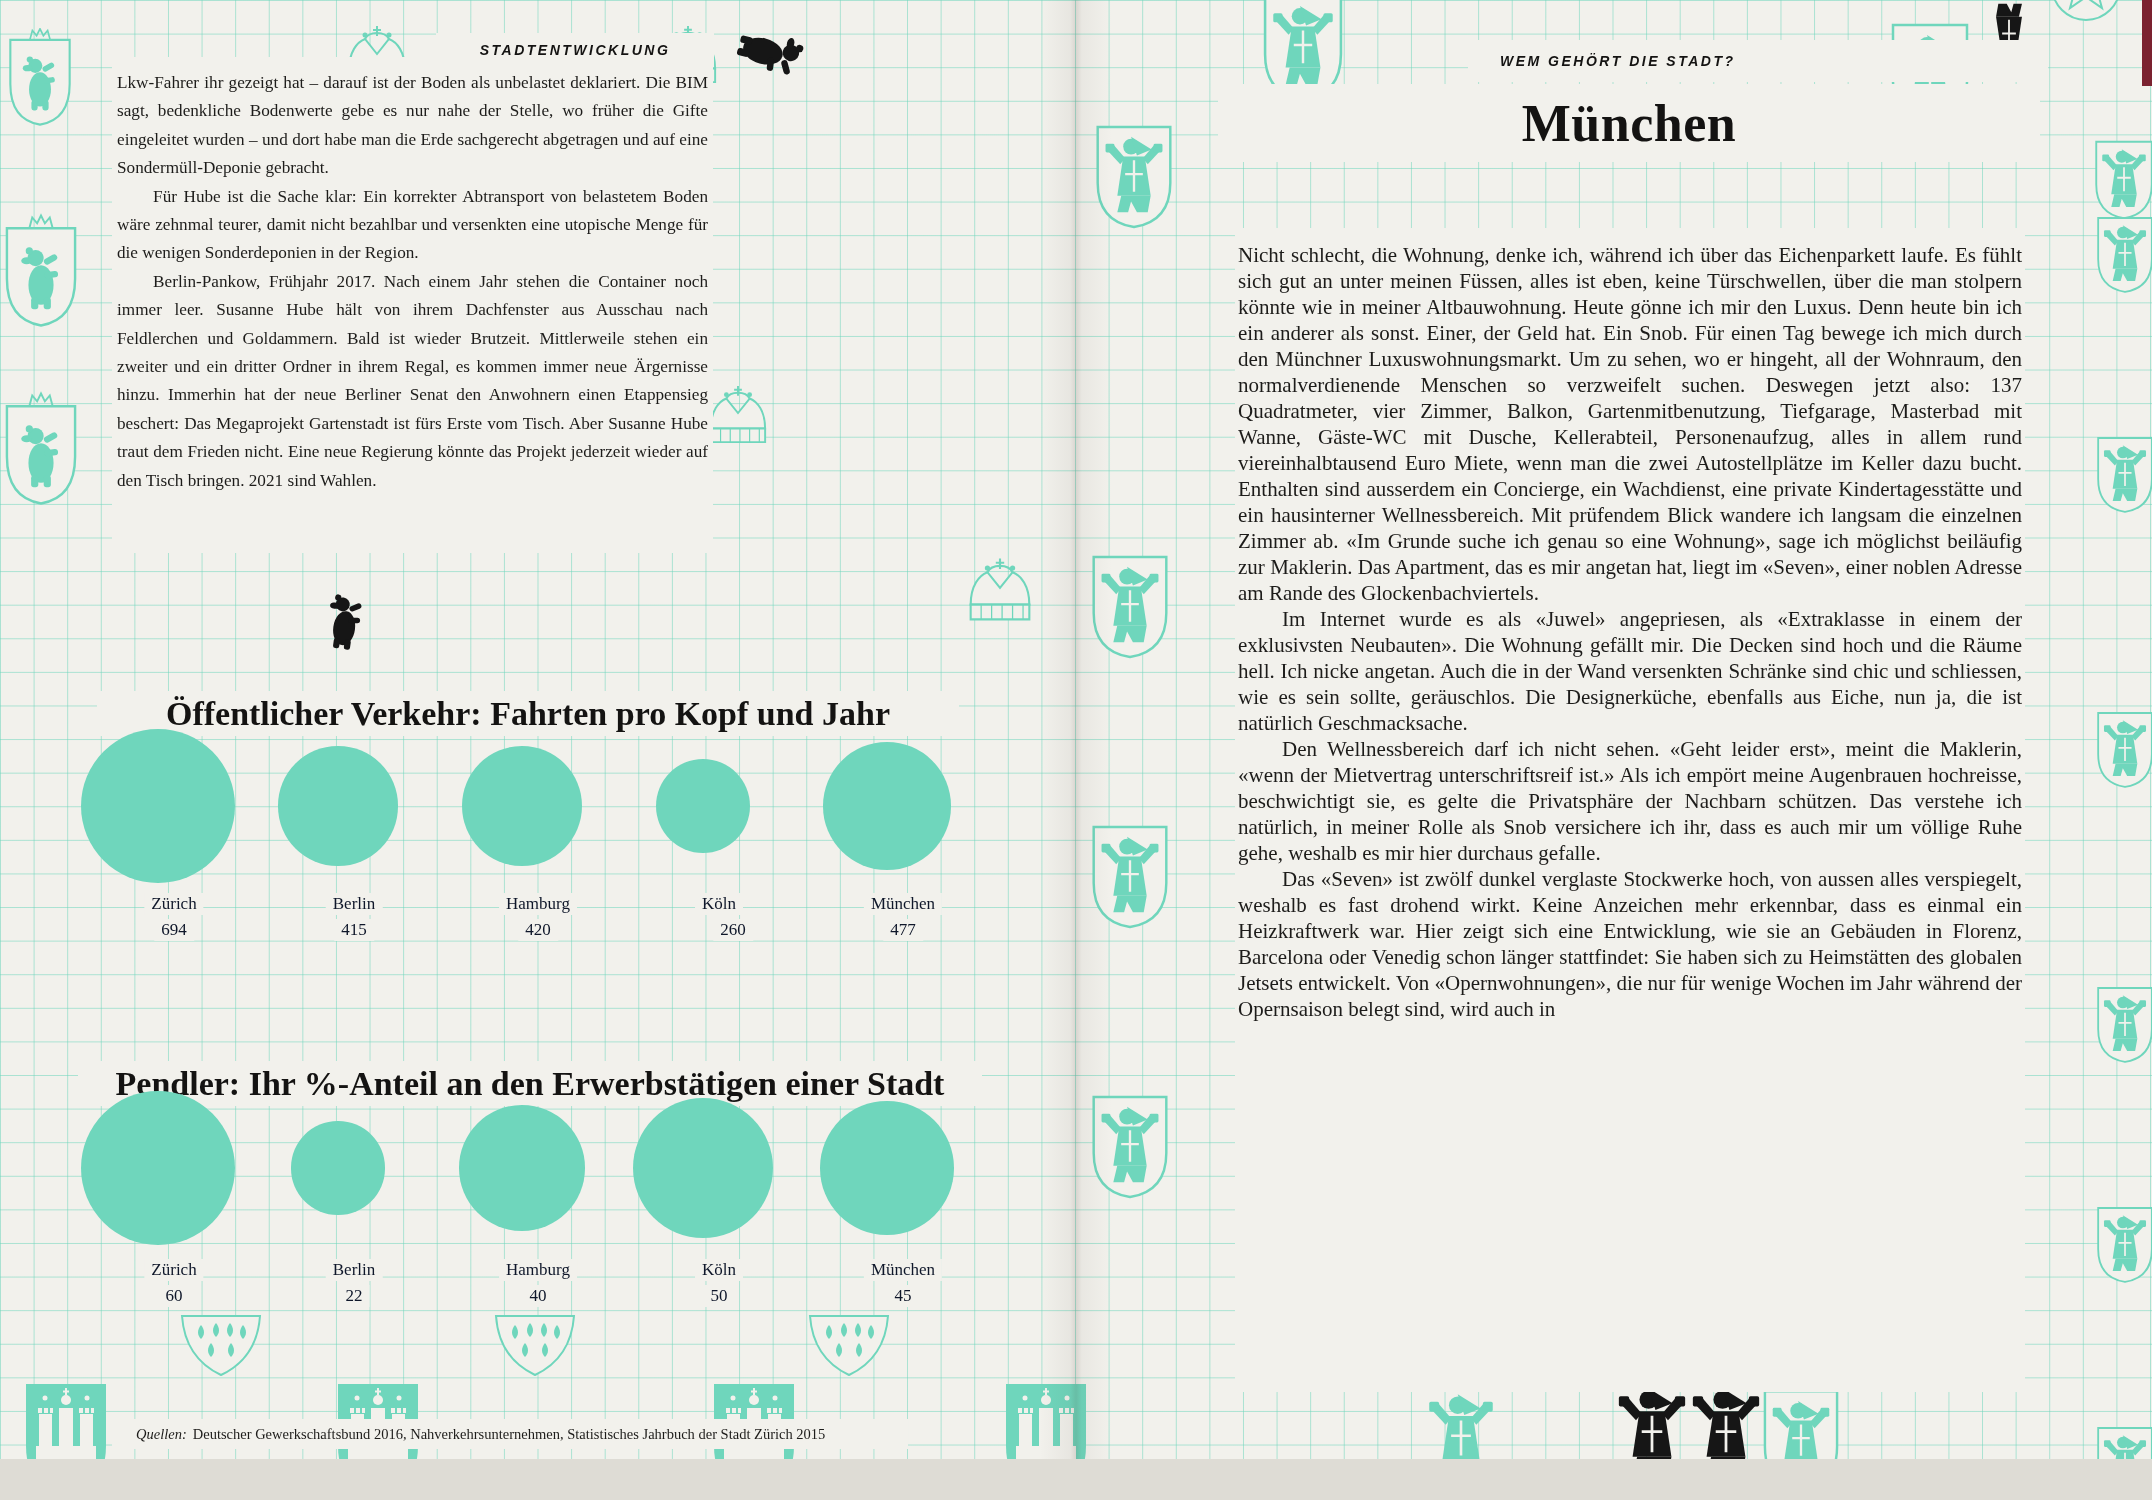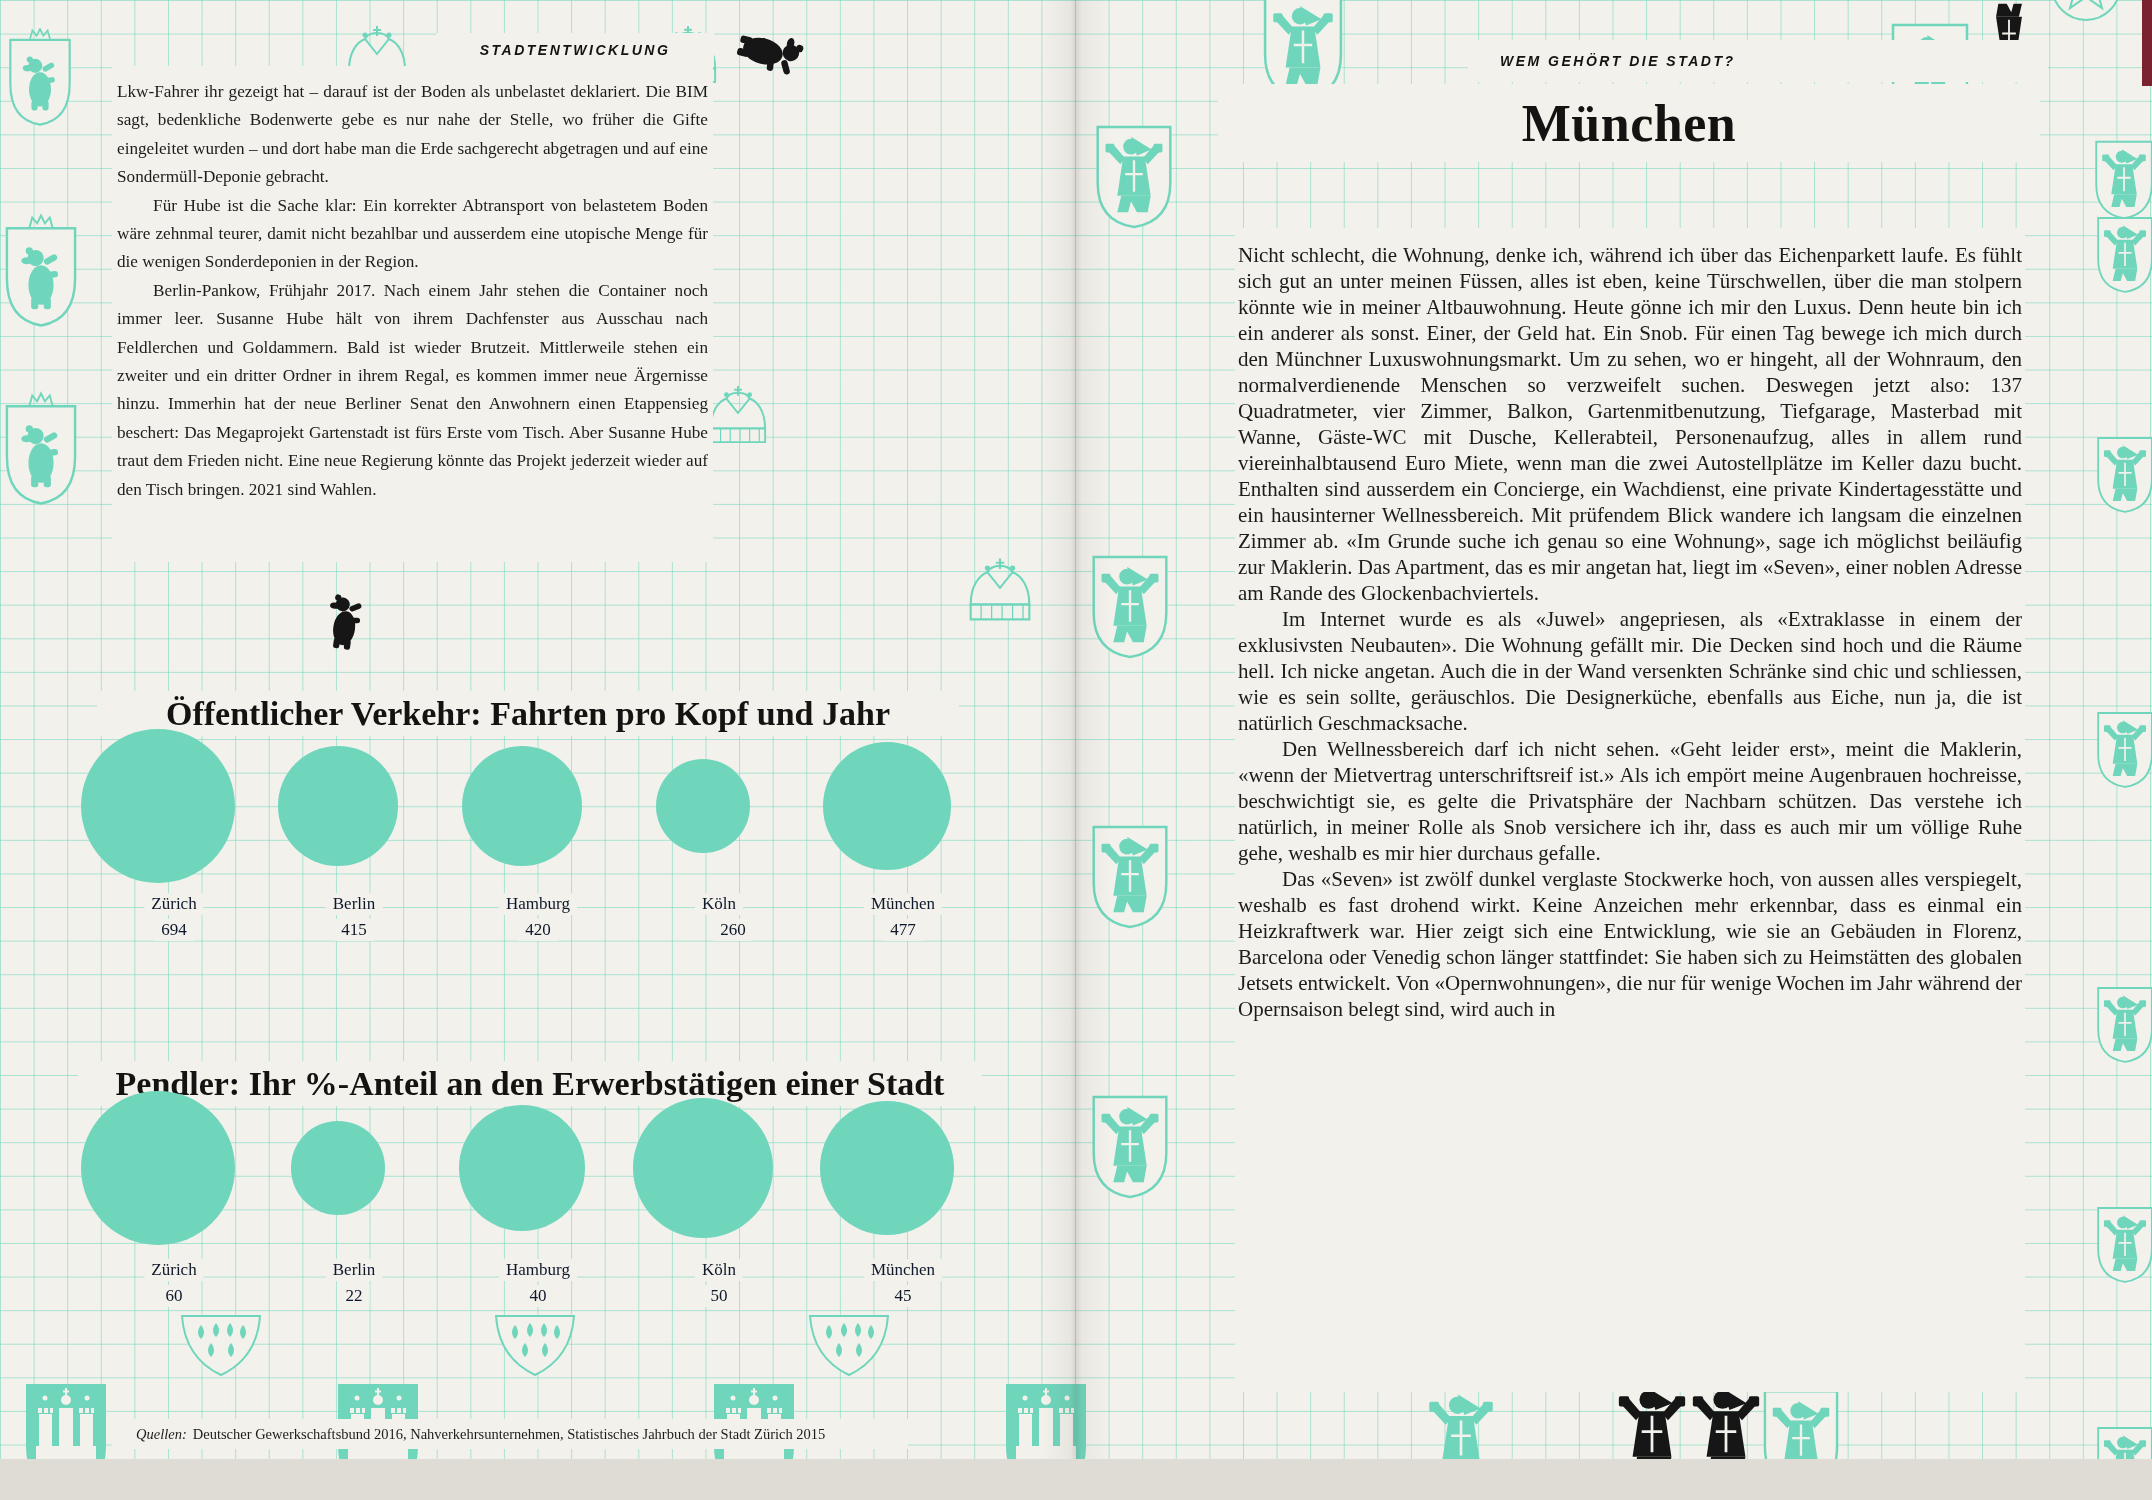--- a/index.html
+++ b/index.html
@@ -238,23 +238,23 @@
       <svg class="decor-icon" style="left: 1690px; top: 1386px; width: 72px; height: 96px; color: rgb(22, 22, 22);">
         <use href="#sym-kindl"></use>
       </svg>
       <svg class="decor-icon" style="left: 1762px; top: 1386px; width: 78px; height: 110px;">
         <use href="#sym-kindl-shield"></use>
       </svg>
     </div>
 
   <div class="paper kicker center abs" style="left:436px;top:33px;width:278px;height:33px;">STADTENTWICKLUNG</div>
 
-  <div class="paper article left-article abs" style="left:112px;top:66px;width:601px;height:496px;padding:12px 5px 0 5px;box-sizing:border-box;">
+  <div class="paper article left-article abs" style="left:112px;top:57px;width:601px;height:496px;padding:12px 5px 0 5px;box-sizing:border-box;">
       <p>Lkw-Fahrer ihr gezeigt hat – darauf ist der Boden als unbelastet deklariert. Die BIM sagt, bedenkliche Bodenwerte gebe es nur nahe der Stelle, wo früher die Gifte eingeleitet wurden – und dort habe man die Erde sachgerecht abgetragen und auf eine Sondermüll-Deponie gebracht.</p>
-      <p>Für Hube ist die Sache klar: Ein korrekter Abtransport von belastetem Boden wäre zehnmal teurer, damit nicht bezahlbar und ausserdem eine utopische Menge für die wenigen Sonderdeponien in der Region.</p>
+      <p>Für Hube ist die Sache klar: Ein korrekter Abtransport von belastetem Boden wäre zehnmal teurer, damit nicht bezahlbar und versenkten eine utopische Menge für die wenigen Sonderdeponien in der Region.</p>
       <p>Berlin-Pankow, Frühjahr 2017. Nach einem Jahr stehen die Container noch immer leer. Susanne Hube hält von ihrem Dachfenster aus Ausschau nach Feldlerchen und Goldammern. Bald ist wieder Brutzeit. Mittlerweile stehen ein zweiter und ein dritter Ordner in ihrem Regal, es kommen immer neue Ärgernisse hinzu. Immerhin hat der neue Berliner Senat den Anwohnern einen Etappensieg beschert: Das Megaprojekt Gartenstadt ist fürs Erste vom Tisch. Aber Susanne Hube traut dem Frieden nicht. Eine neue Regierung könnte das Projekt jederzeit wieder auf den Tisch bringen. 2021 sind Wahlen.</p>
     </div>
 
   <section>
     <div class="paper chart-title abs" style="left:97px;top:655px;width:862px;height:45px;">Öffentlicher Verkehr: Fahrten pro Kopf und Jahr</div>
     <div>
         <div class="bubble" style="left: 81px; top: 729px; width: 154px; height: 154px;"></div>
         <div class="bubble-label" style="left: 158px; top: 893px;">Zürich</div>
         <div class="bubble-value" style="left: 158px; top: 919px;">694</div>
         <div class="bubble" style="left: 278.456px; top: 746.456px; width: 119.087px; height: 119.087px;"></div>

